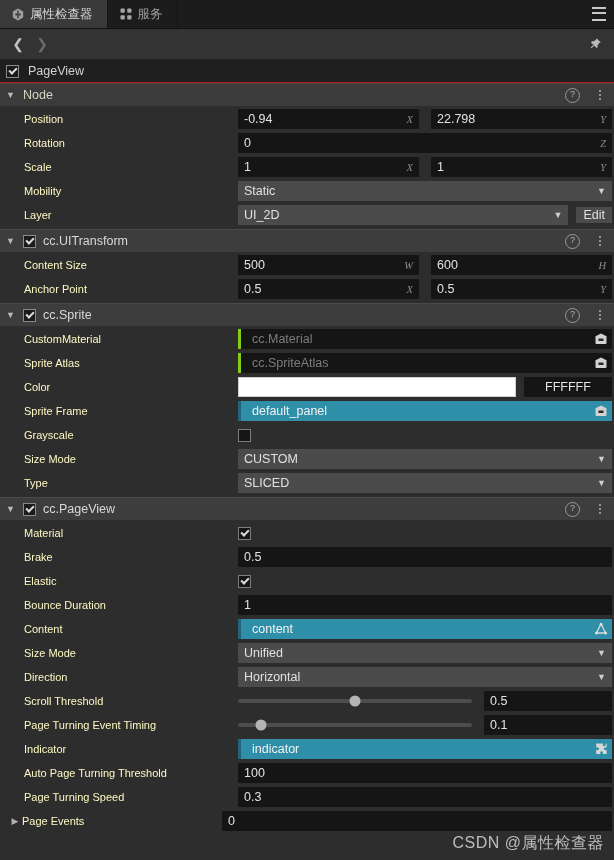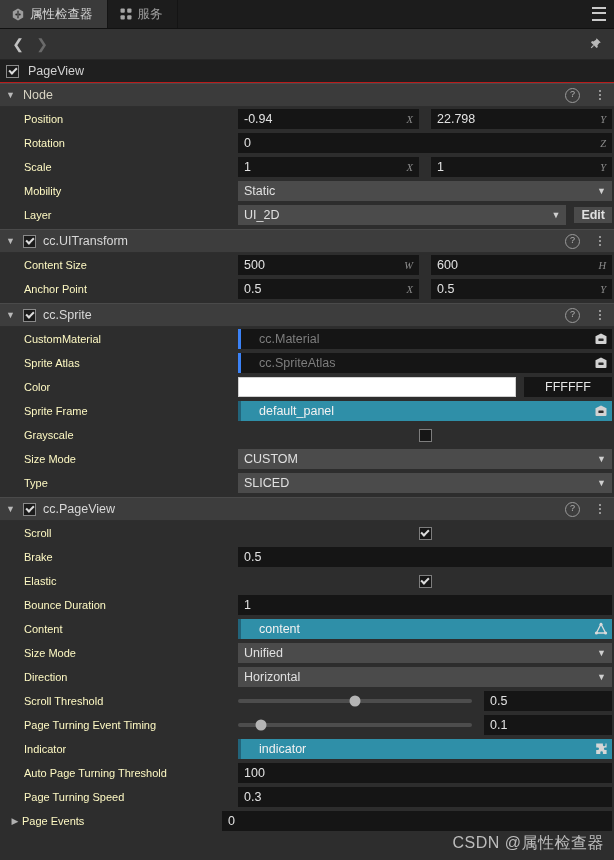--- a/index.html
+++ b/index.html
@@ -175,21 +175,21 @@
     background: #2d2d2d;
   }
   .plabel {
     width: 214px;
     flex: 0 0 214px;
     font-size: 11px;
     color: #fef9c3;
     white-space: nowrap;
     overflow: hidden;
   }
-  .pfield { flex: 1; display: flex; align-items: center; gap: 4px; min-width: 0; justify-content: center; }
+  .pfield { flex: 1; display: flex; align-items: center; gap: 4px; min-width: 0; }
 
   
   .inp {
     height: 20px;
     background: #151515;
     border: none;
     display: flex;
     align-items: center;
     padding: 0 6px;
     color: #e2e2e2;
@@ -227,32 +227,31 @@
   .editbtn {
     height: 16px;
     background: #4b4b4b;
     display: flex; align-items: center; justify-content: center;
     padding: 0 7px;
     color: #e0e0e0;
     font-size: 12.5px;
     margin-left: 4px;
     flex: 0 0 auto;
     cursor: default;
-    font-weight: bold;
   }
 
   
   .assetf {
     height: 20px;
     flex: 1 1 auto;
     display: flex;
     align-items: center;
     background: #151515;
-    border-left: 3px solid #3b82f6;
-    padding: 0 4px 0 18px;
+    border-left: 3px solid #84cc16;
+    padding: 0 4px 0 11px;
     min-width: 0;
     cursor: default;
   }
   .assetf .aval { font-size: 12.5px; color: #7d7d7d; overflow: hidden; white-space: nowrap; }
   .assetf.filled { background: #2f8fa8; border-left-color: #22647a; }
   .assetf.filled .aval { color: #f2f2f2; }
   .assetf .aicon { margin-left: auto; display: flex; align-items: center; padding-left: 6px; }
 
   
   .colorsw {
@@ -581,21 +580,21 @@
         <span class="comp-title">cc.PageView</span>
         <span class="ch-spacer"></span>
         <span class="help-ic">?</span>
         <span class="dots">
           <b></b>
           <b></b>
           <b></b>
         </span>
       </div>
       <div class="prow">
-        <div class="plabel">Scroll</div>
+        <div class="plabel">Material</div>
         <div class="pfield">
           <span class="cb dark on"></span>
         </div>
       </div>
       <div class="prow">
         <div class="plabel">Brake</div>
         <div class="pfield">
           <div class="inp full">
             <span>0.5</span>
           </div>

